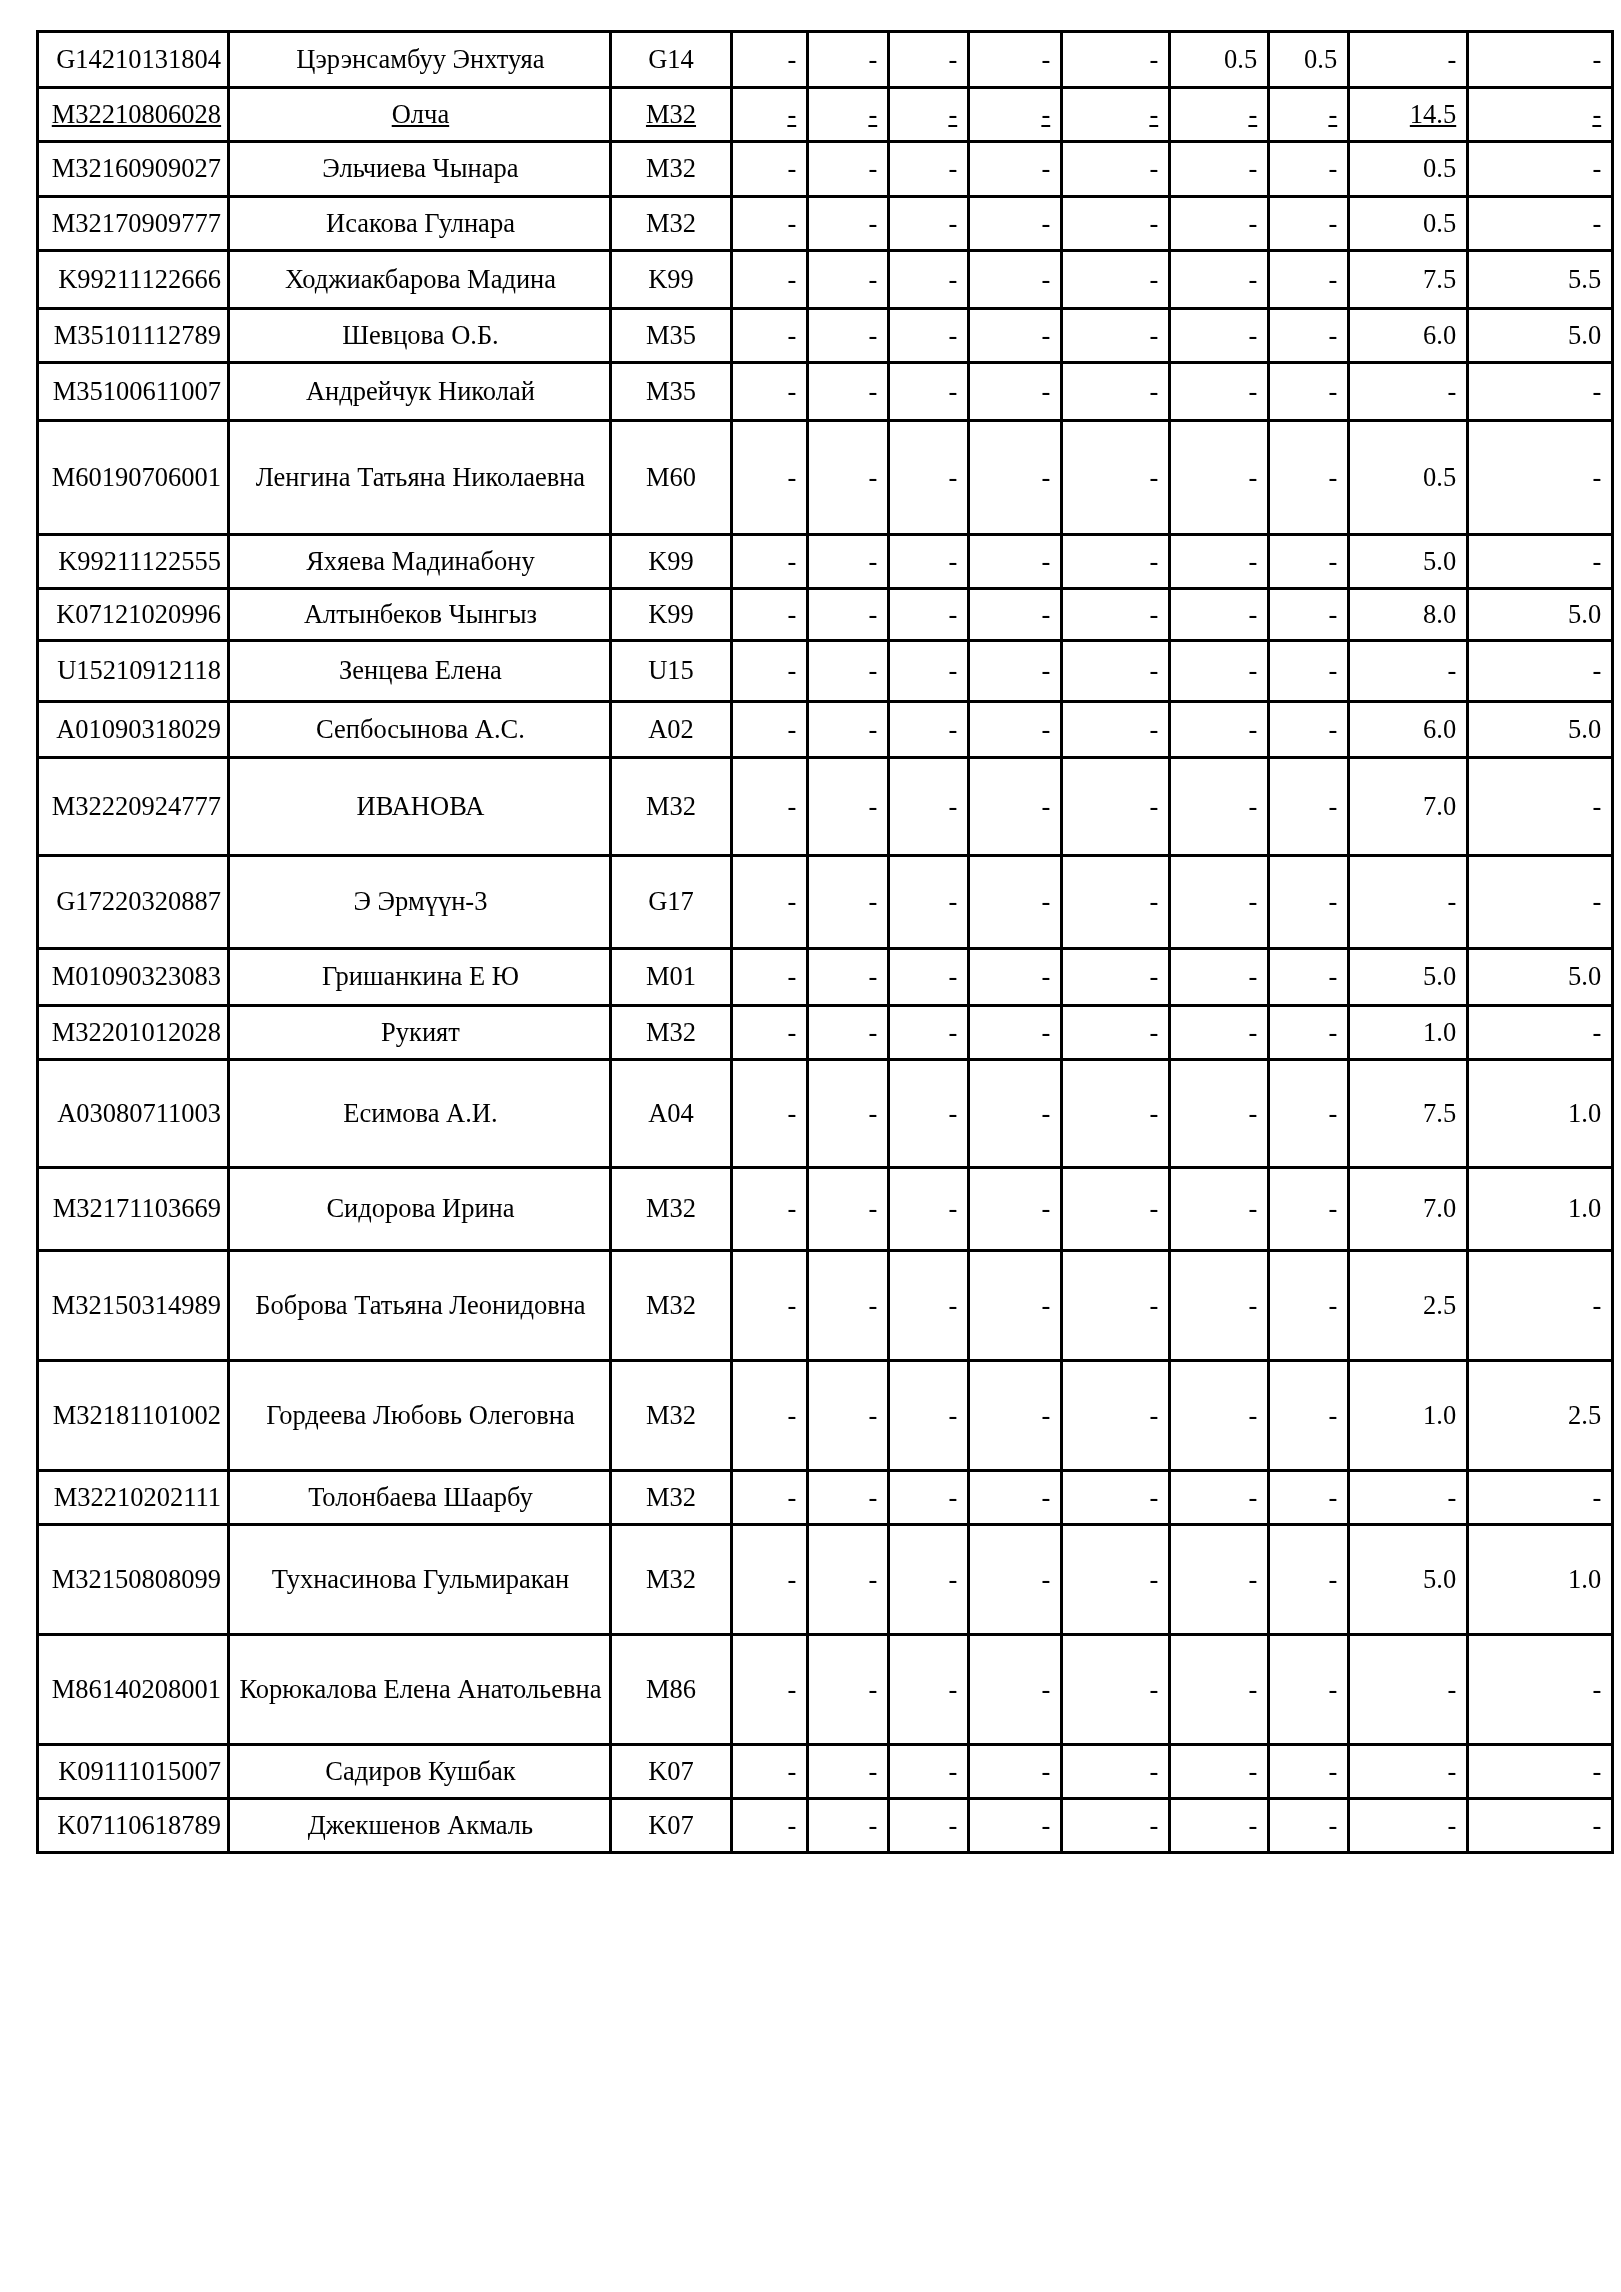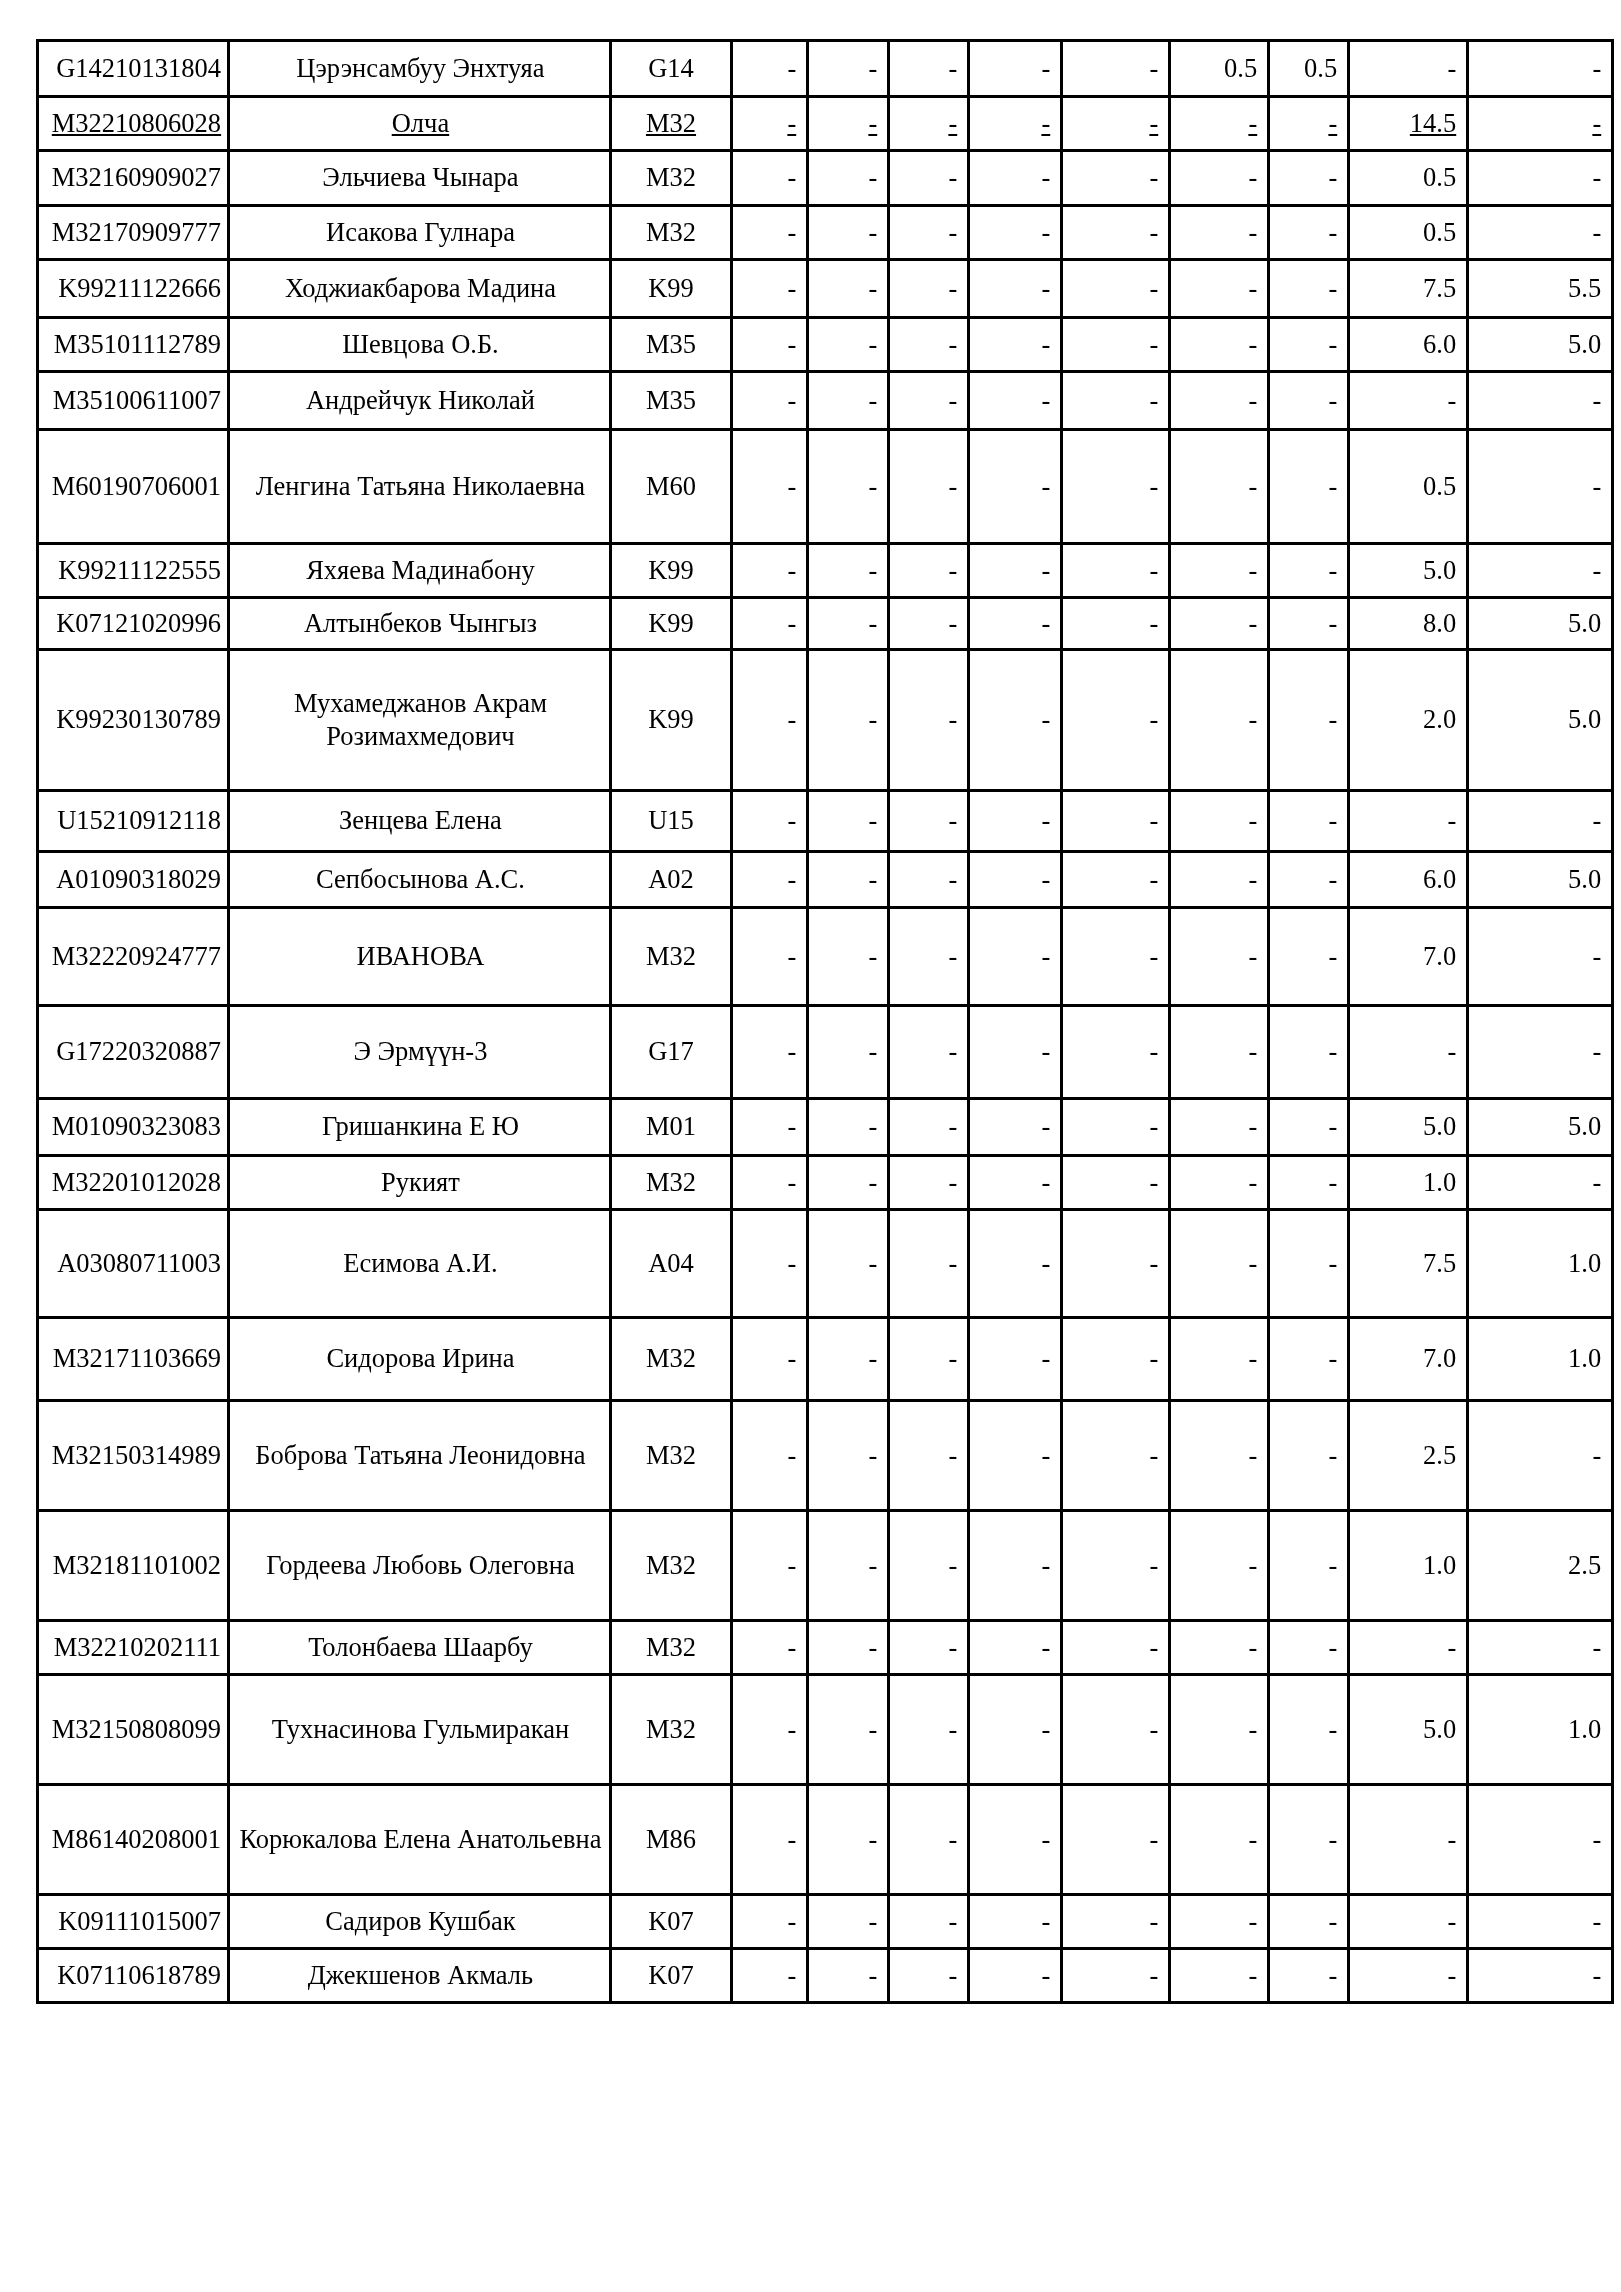--- a/index.html
+++ b/index.html
@@ -11,21 +11,21 @@
     position: relative;
     width: 1621px;
     height: 2293px;
     background: #ffffff;
     font-family: "Liberation Serif", serif;
     overflow: hidden;
   }
   table.score-table {
     position: absolute;
     left: 36px;
-    top: 39px;
+    top: 30px;
     width: 1576px;
     border-collapse: collapse;
     table-layout: fixed;
     padding-left: 19px;
   }
   table.score-table td {
     border: 3.9px solid #000000;
     font-size: 26.5px;
     line-height: 1.25;
     color: #000000;
@@ -210,34 +210,20 @@
           <td class="c-val">-</td>
           <td class="c-val">-</td>
           <td class="c-val">-</td>
           <td class="c-val">-</td>
           <td class="c-val c-red">-</td>
           <td class="c-val">-</td>
           <td class="c-val c-red">-</td>
           <td class="c-val">8.0</td>
           <td class="c-val">5.0</td>
         </tr>
-        <tr style="height: 141px;">
-          <td class="c-id">K99230130789</td>
-          <td class="c-name">Мухамеджанов Акрам Розимахмедович</td>
-          <td class="c-code">K99</td>
-          <td class="c-val">-</td>
-          <td class="c-val">-</td>
-          <td class="c-val">-</td>
-          <td class="c-val">-</td>
-          <td class="c-val c-red">-</td>
-          <td class="c-val">-</td>
-          <td class="c-val c-red">-</td>
-          <td class="c-val">2.0</td>
-          <td class="c-val">5.0</td>
-        </tr>
         <tr style="height: 61px;">
           <td class="c-id">U15210912118</td>
           <td class="c-name">Зенцева Елена</td>
           <td class="c-code">U15</td>
           <td class="c-val">-</td>
           <td class="c-val">-</td>
           <td class="c-val">-</td>
           <td class="c-val">-</td>
           <td class="c-val c-red">-</td>
           <td class="c-val">-</td>

